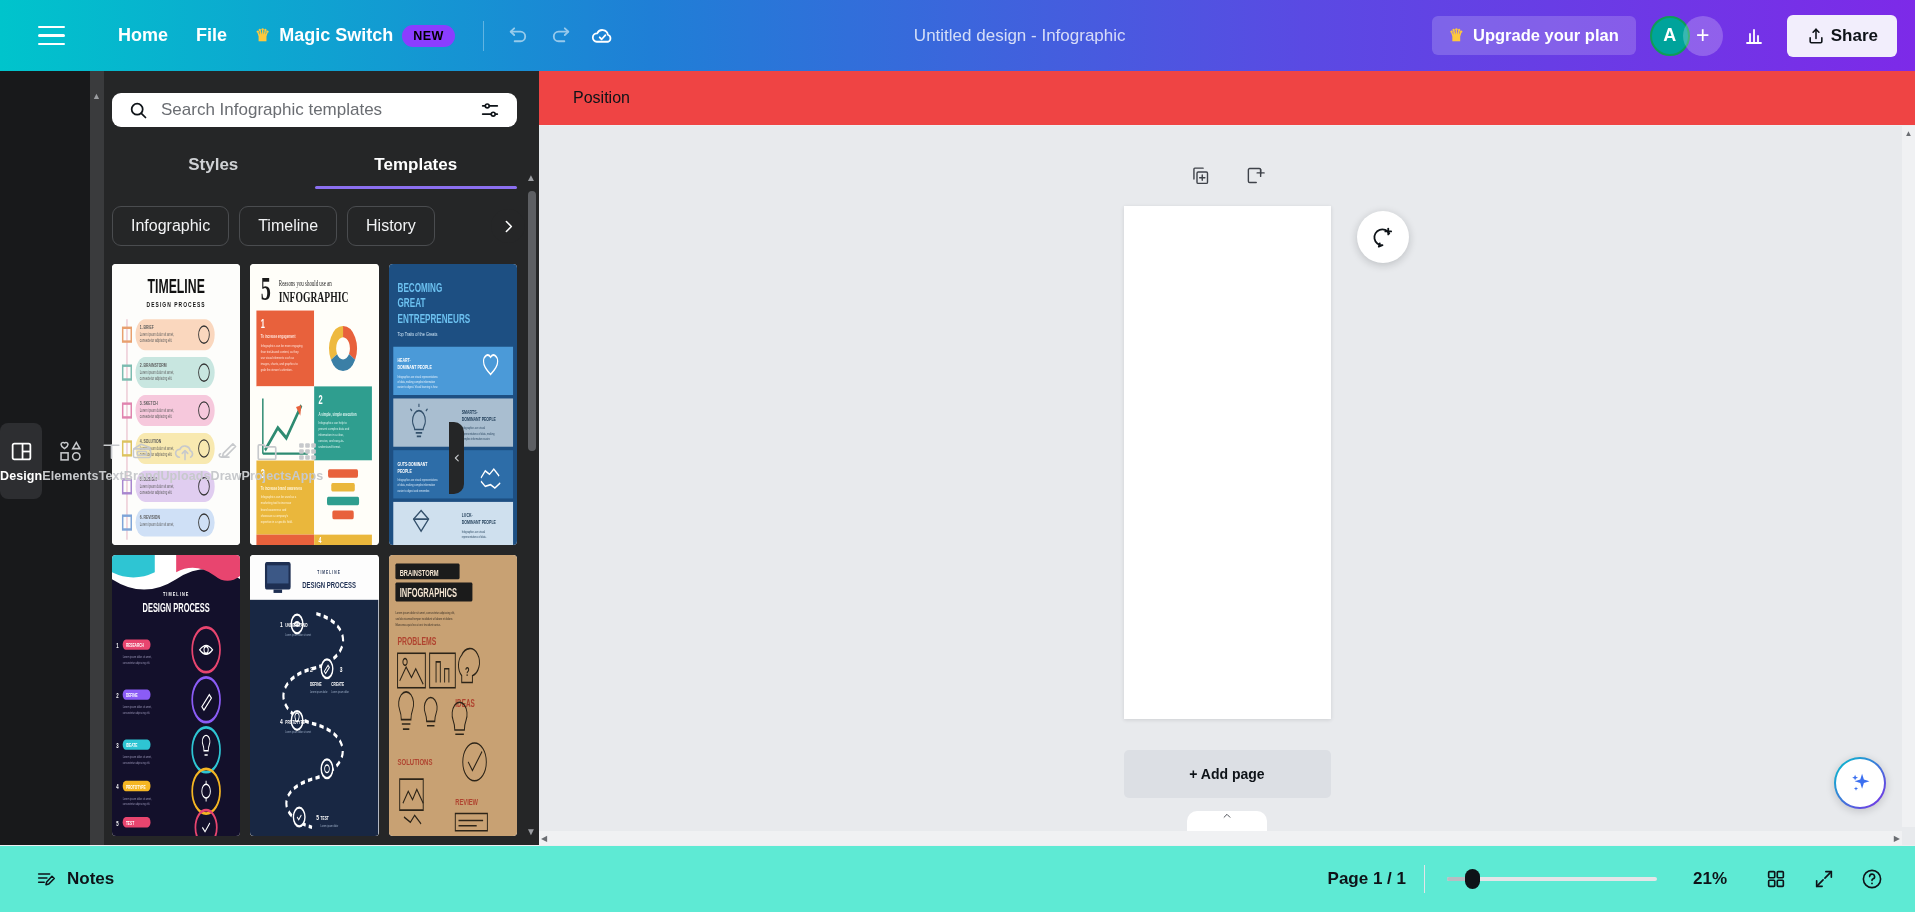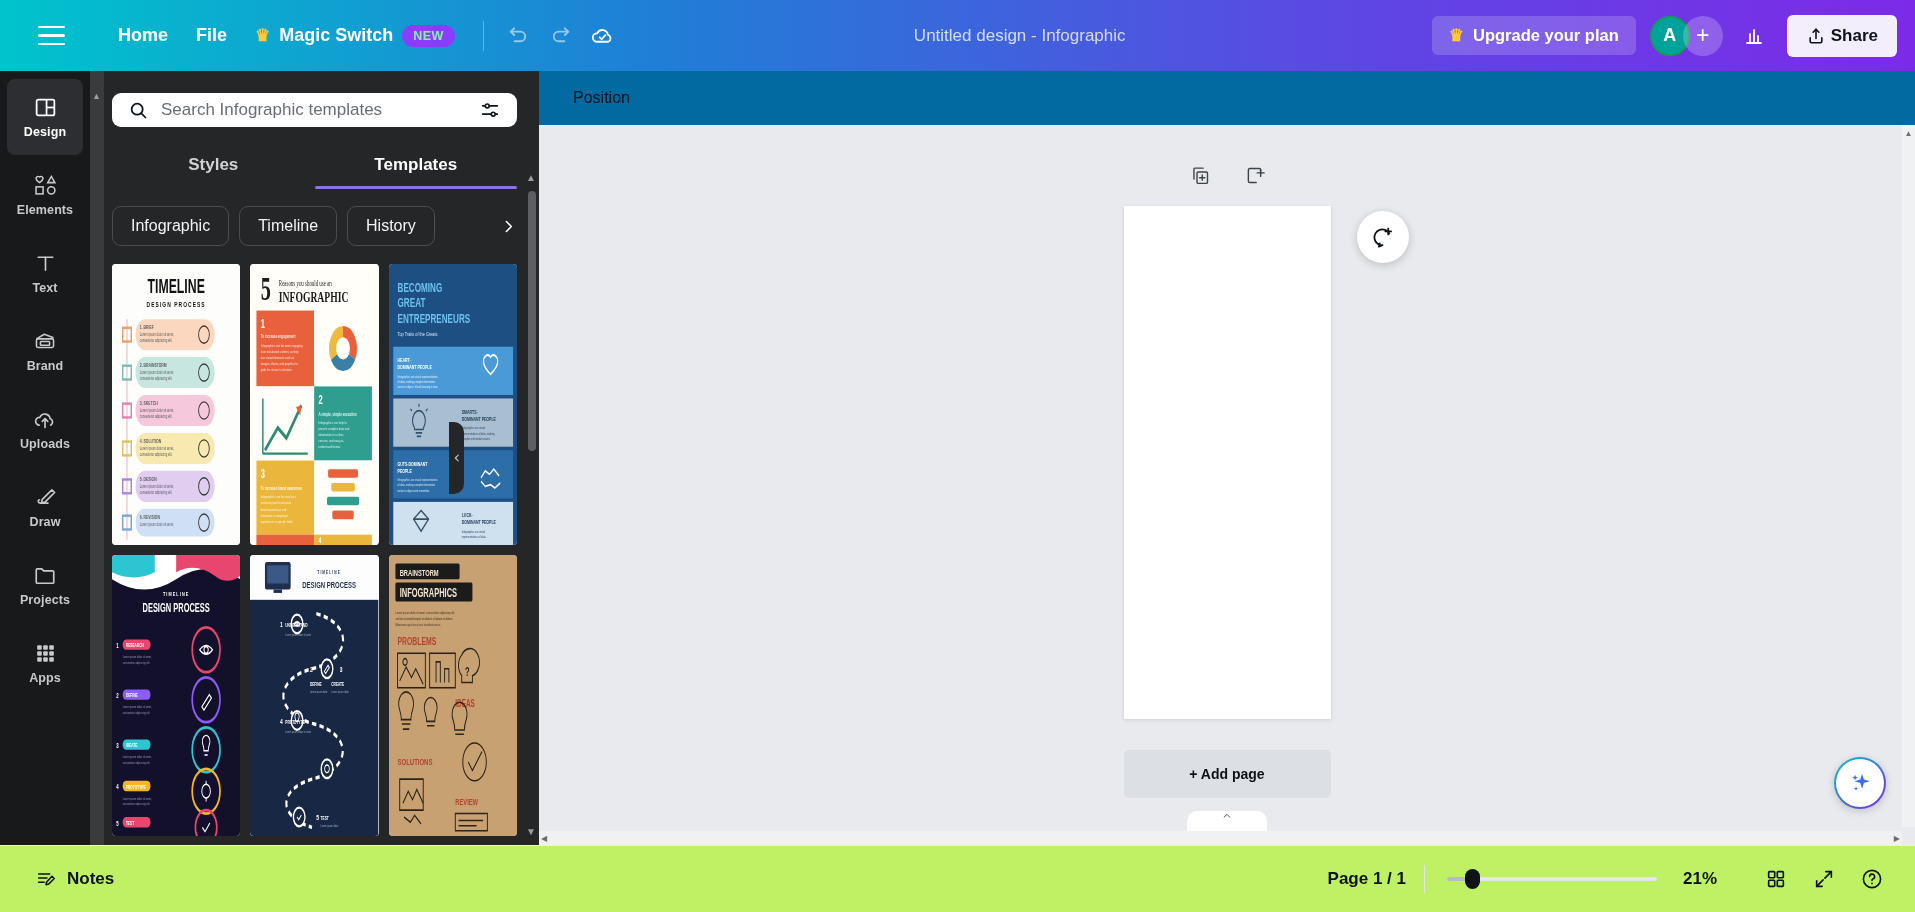--- a/index.html
+++ b/index.html
@@ -27,21 +27,21 @@
   }
   .hamburger span { display: block; width: 27px; height: 2.5px; background: #fff; border-radius: 2px; }
   .nav-item {
     color: #fff; font-size: 18px; font-weight: 700;
     padding: 9px 14px; border-radius: 6px; cursor: pointer;
     display: flex; align-items: center; gap: 9px; white-space: nowrap;
   }
   #nav-home { margin-left: 24px; }
   .crown { font-size: 17px; color: #ffc83d; line-height: 1; }
   .badge-new {
-    background: #8b3dff; color: #86efac; font-size: 12.5px; font-weight: 700;
+    background: #8b3dff; color: #000000; font-size: 12.5px; font-weight: 700;
     padding: 4px 11px; border-radius: 12px; letter-spacing: .4px;
   }
   .divider-v { width: 1px; height: 30px; background: rgba(255,255,255,.32); margin: 0 14px; }
   .icon-btn {
     width: 42px; height: 42px; border-radius: 6px; cursor: pointer;
     display: flex; align-items: center; justify-content: center;
     color: #fff; flex: none;
   }
   .icon-btn.dim { opacity: .55; }
   .spacer { flex: 1 1 auto; }
@@ -75,21 +75,21 @@
     font-size: 17px; font-weight: 700;
     padding: 11px 19px; border-radius: 6px; cursor: pointer; margin-left: 12px;
   }
 
   
   .body { flex: 1 1 auto; display: flex; min-height: 0; position: relative; }
 
   
   .rail {
     width: 90px; min-width: 90px; background: #18191b;
-    display: flex; flex-direction: column; align-items: center;
+    display: flex; flex-direction: row; align-items: center;
     padding-top: 8px; position: relative; z-index: 20;
   }
   .rail-item {
     width: 76px; height: 76px; margin-bottom: 2px; border-radius: 8px;
     display: flex; flex-direction: column; align-items: center; justify-content: center;
     gap: 5px; cursor: pointer; color: #c7c9cc;
   }
   .rail-item.active { background: #2d2e31; color: #fff; }
   .rail-item .lbl { font-size: 12.5px; font-weight: 700; letter-spacing: .1px; }
   .rail-item svg { display: block; }
@@ -164,21 +164,21 @@
     position: absolute; left: 449px; top: 50%; transform: translateY(-50%);
     width: 15px; height: 72px; background: #252627;
     border-radius: 0 10px 10px 0; z-index: 30; cursor: pointer;
     display: flex; align-items: center; justify-content: center;
     color: #c7c9cc; font-size: 11px;
   }
 
   
   .editor { flex: 1 1 auto; display: flex; flex-direction: column; background: #fff; min-width: 0; }
   .ctx-toolbar {
-    height: 55px; min-height: 55px; background: #0369a1; display: flex; align-items: center;
+    height: 55px; min-height: 55px; background: #ef4444; display: flex; align-items: center;
     padding-left: 20px; border-bottom: 1px solid #edeef0;
   }
   .ctx-btn {
     font-size: 16px; color: #0e1318; font-weight: 400;
     padding: 9px 14px; border-radius: 6px; cursor: pointer;
   }
   .canvas-area {
     flex: 1 1 auto; background: #e8eaed; position: relative; overflow: hidden;
     display: flex; flex-direction: column; align-items: center;
   }
@@ -226,23 +226,23 @@
   .canvas-scroll-h .arrow { cursor: pointer; }
   .pagetab-notch {
     position: absolute; left: 50%; transform: translateX(-50%); bottom: 14px;
     width: 80px; height: 20px; background: #fff; border-radius: 10px 10px 0 0;
     display: flex; align-items: flex-start; justify-content: center;
     color: #3e4249; font-size: 11px; cursor: pointer; z-index: 5;
   }
 
   
   .bottombar {
-    height: 67px; min-height: 67px; background: #bef264;
+    height: 67px; min-height: 67px; background: #5eead4;
     display: flex; align-items: center; padding: 0 22px;
-    border-top: 1px solid #edeef0; position: relative; z-index: 35;
+    border-top: 1px solid #edeef0; position: relative; z-index: 35; text-align: right;
   }
   .notes-btn {
     display: flex; align-items: center; gap: 10px; cursor: pointer;
     padding: 9px 13px; border-radius: 6px; font-size: 17px; font-weight: 700; color: #0e1318;
   }
   .page-count { font-size: 17px; font-weight: 700; color: #0e1318; margin-right: 18px; white-space: nowrap; }
   .vdiv { width: 1px; height: 28px; background: #e3e5e8; margin-right: 22px; }
   .zoom-slider { width: 210px; height: 20px; position: relative; cursor: pointer; display: flex; align-items: center; }
   .zoom-track { position: absolute; left: 0; right: 0; height: 4px; background: #e3e5e8; border-radius: 2px; }
   .zoom-fill { position: absolute; left: 0; width: 22px; height: 4px; background: #b8bcc2; border-radius: 2px; }

